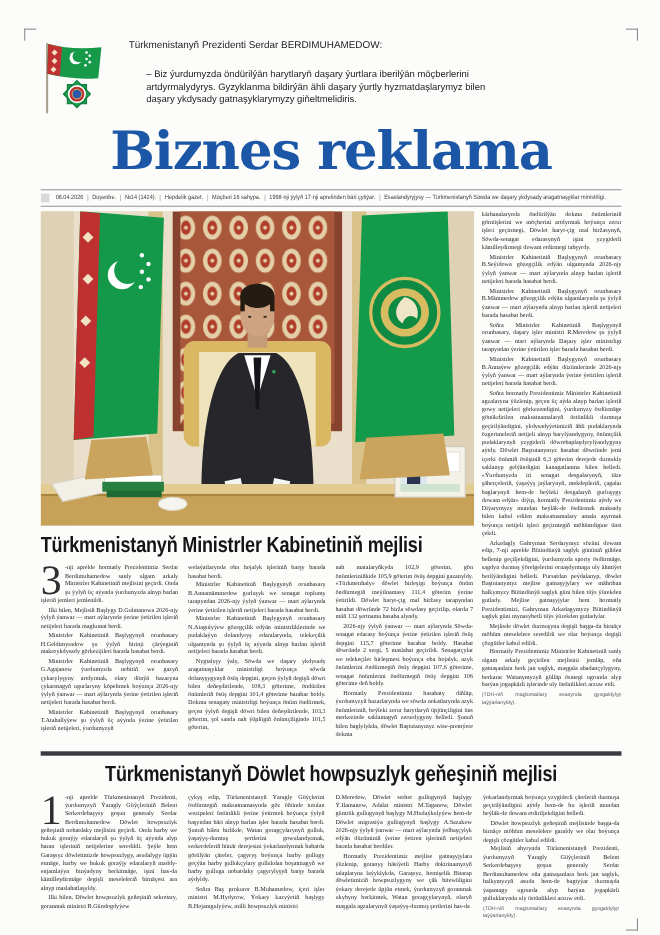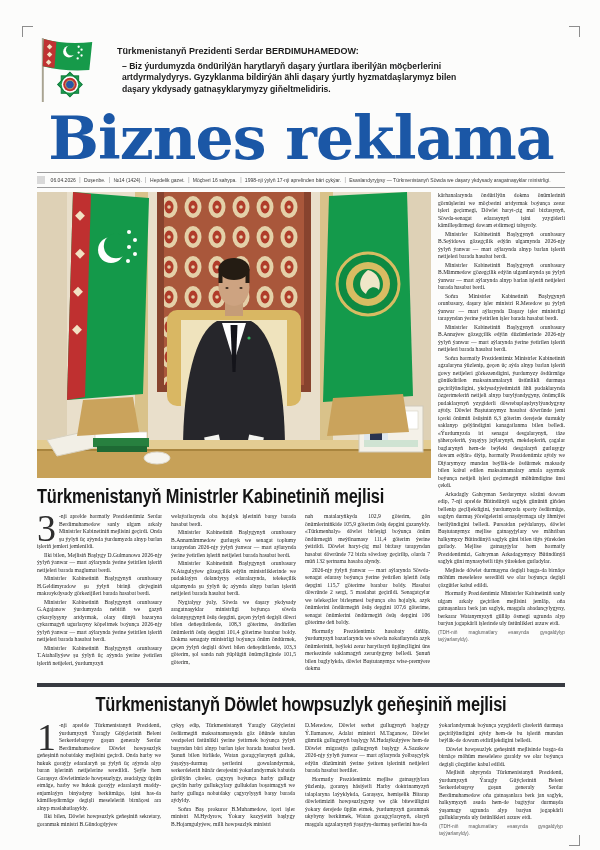--- a/index.html
+++ b/index.html
@@ -7,27 +7,27 @@
        font-family:"Liberation Serif",serif;color:#1c1c1c;-webkit-font-smoothing:antialiased}
   .mark{position:absolute;width:10px;height:10px;border:0 solid #8d8d8d}
   .mark.tl{left:22px;top:26px;border-left-width:1px;border-top-width:1px}
   .mark.tr{right:20px;top:26px;border-right-width:1px;border-top-width:1px}
   .mark.br{right:20px;bottom:4px;border-right-width:1px;border-bottom-width:1px}
 
   .page{position:absolute;left:37px;top:36px;width:528px}
 
   
   .hdr{display:grid;grid-template-columns:70px 1fr 88px;align-items:center;column-gap:6px;height:70px}
-  .hdr-quote{font-family:"Liberation Sans",sans-serif;font-weight:bold;padding:0 4px}
+  .hdr-quote{font-family:"Liberation Sans",sans-serif;font-weight:normal;padding:0 4px}
   .speaker{font-size:9px;margin:0 0 4px 0}
-  .quote{font-size:8.6px;line-height:11.5px;margin:5px}
+  .quote{font-size:8.6px;line-height:11.5px;margin:16px}
   .badge-wrap{align-self:start;margin-top:0;margin-bottom:-18px}
 
   
-  .masthead{font-family:"DejaVu Serif",serif;font-weight:bold;font-size:60px;line-height:60px;
+  .masthead{font-family:"DejaVu Serif",serif;font-weight:bold;font-size:48px;line-height:60px;
             text-align:center;letter-spacing:-1px;margin-top:2px;white-space:nowrap}
 
   
   .dateline{margin-top:4px;border-top:1px solid #9b9b9b;border-bottom:1px solid #9b9b9b;
             padding:2px 0;height:10px;display:flex;align-items:center;overflow:hidden}
   .dl-lead{width:8px;height:8px;background:#d9d9d9;flex:none;margin-right:2px}
   .dl-scale{display:flex;align-items:center;transform:scaleX(.9);transform-origin:0 50%;
             width:112%;white-space:nowrap;font-family:"Liberation Sans",sans-serif;
             font-size:5.6px;color:#3a3a3a}
   .dl-scale span{padding:0 4px;border-right:1px solid #c2c2c2}

